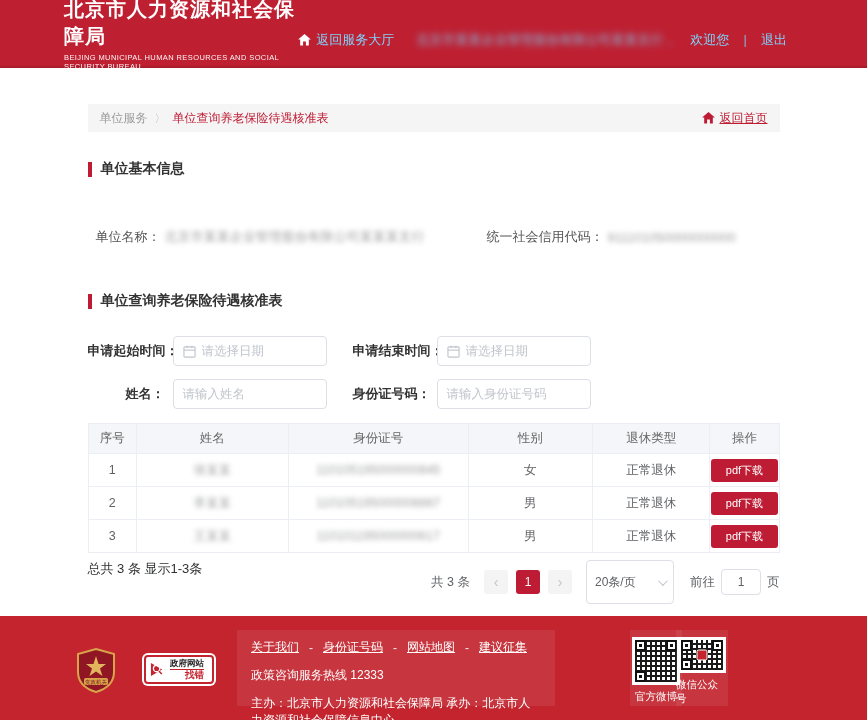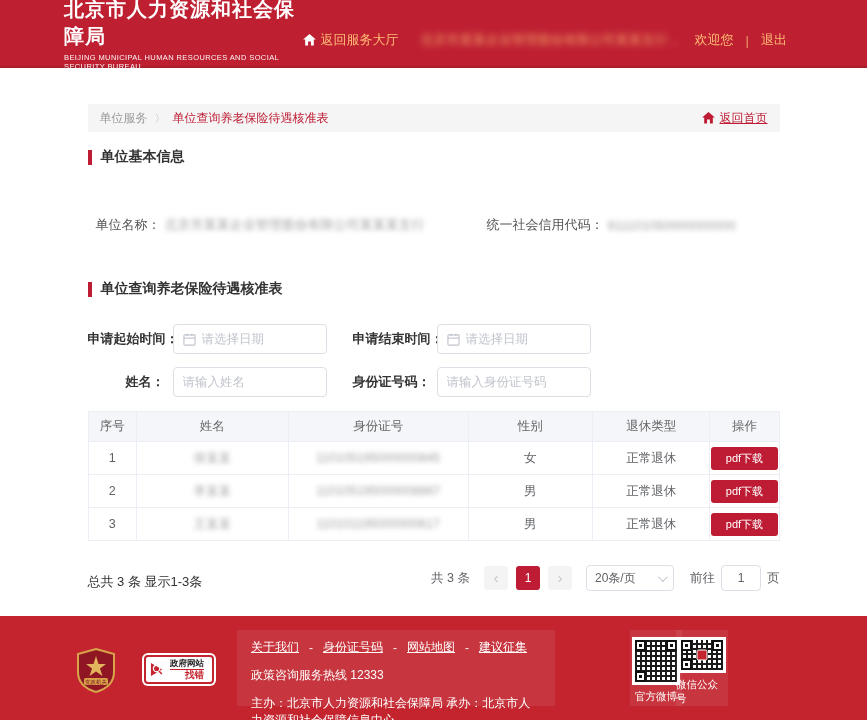--- a/index.html
+++ b/index.html
@@ -13,40 +13,40 @@
   .site-header {
     height:68px; flex:0 0 68px; background:#be2032;
     border-bottom:2px solid #a81c2c;
     display:flex; align-items:center; color:#fff;
     padding:0 80px 0 64px;
   }
   .brand { display:flex; flex-direction:column; }
   .brand-title { font-size:20px; font-weight:bold; letter-spacing:1px; }
   .brand-sub { font-size:7.5px; letter-spacing:.4px; margin-top:3px; opacity:.95; }
   .header-right { margin-left:auto; display:flex; align-items:center; font-size:13px; margin-top:14px; white-space:nowrap; }
-  .header-right .hr-item { color:#fdba74; text-decoration:none; }
+  .header-right .hr-item { color:#7dd3fc; text-decoration:none;font-family:Liberation Mono, monospace; }
   .home-ico { width:13px; height:12px; margin-right:5px; display:inline-block; vertical-align:-1px; }
   .return-hall { margin-right:22px; display:flex; align-items:center; cursor:pointer; }
   .masked { filter:blur(2.5px); opacity:.8; user-select:none; }
   .company-masked { margin-right:14px; filter:blur(3px); opacity:.85; font-size:13px; }
   .welcome { margin-right:12px; }
   .pipe { opacity:.8; margin-right:12px; }
   .logout { cursor:pointer; }
   
   .main { width:692px; margin:0 auto; flex:1 1 auto; }
   .breadcrumb-bar {
     margin-top:36px; height:28px; background:#f5f5f5;
     display:flex; align-items:center; padding:0 12px; font-size:12px;
   }
   .crumb-parent { color:#999; cursor:pointer; }
   .crumb-sep { color:#bbb; margin:0 7px; font-size:11px; }
   .crumb-current { color:#be1c34; }
   .return-home { margin-left:auto; color:#be1c34; display:flex; align-items:center; cursor:pointer; }
   .return-home .label { text-decoration:underline; }
-  .section-title { display:flex; align-items:center; margin-top:16px; }
+  .section-title { display:flex; align-items:center; margin-top:28px; }
   .section-bar { width:4px; height:15px; background:#be1c34; margin-right:9px; }
   .section-text { font-size:14px; font-weight:bold; color:#333; }
   .info-row { display:flex; align-items:center; margin-top:50px; padding-left:8px; font-size:13px; color:#555; }
   .info-value { color:#888; margin-left:4px; }
   .info-group2 { margin-left:62px; display:flex; align-items:center; }
   .sec2 { margin-top:46px; }
   
   .query-form { margin-top:26px; }
   .form-row { display:flex; align-items:center; margin-bottom:13px; }
   .f-label { font-size:13px; font-weight:bold; color:#333; text-align:right; white-space:nowrap; }
@@ -75,35 +75,35 @@
   }
   .result-table td {
     height:33px; border:1px solid #ebeef5; text-align:center; color:#606266;
   }
   .btn-pdf {
     background:#be1c34; color:#fff; border:none; border-radius:3px;
     font-size:11px; padding:4px 15px; cursor:pointer; font-family:inherit;
   }
   .masked-cell { filter:blur(2.5px); opacity:.6; user-select:none; }
   
-  .pager-row { display:flex; align-items:flex-end; margin-top:24px; font-size:12.5px;gap:24px; }
+  .pager-row { display:flex; align-items:flex-start; margin-top:7px; font-size:12.5px;gap:24px; }
   .summary { color:#303133; font-size:13px; }
   .pager { margin-left:auto; display:flex; align-items:center; color:#606266; }
   .pager-total { margin-right:10px; }
   .pg-btn {
     width:24px; height:24px; border-radius:3px; background:#f4f4f5; color:#c0c4cc;
     display:flex; align-items:center; justify-content:center; font-size:14px;
     margin:0 4px; cursor:pointer; border:none; font-family:inherit;
   }
   .pg-num {
     width:24px; height:24px; border-radius:3px; background:#be1c34; color:#fff;
     display:flex; align-items:center; justify-content:center; font-size:12px; margin:0 4px; cursor:pointer;
   }
   .size-select {
-    width:88px; height:26px; border:1px solid #dcdfe6; border-radius:4px;
+    width:88px; height:44px; border:1px solid #dcdfe6; border-radius:4px;
     display:flex; align-items:center; justify-content:space-between;
     padding:0 8px; margin:0 10px; color:#606266; font-size:12px; cursor:pointer; background:#fff;
   }
   .chev-down { width:7px; height:7px; border-right:1.5px solid #c0c4cc; border-bottom:1.5px solid #c0c4cc; transform:rotate(45deg) translateY(-2px); }
   .goto { display:flex; align-items:center; margin-left:6px; }
   .goto-input {
     width:40px; height:26px; border:1px solid #dcdfe6; border-radius:4px;
     text-align:center; font-size:12px; color:#606266; margin:0 6px; font-family:inherit; outline:none;
   }
   

